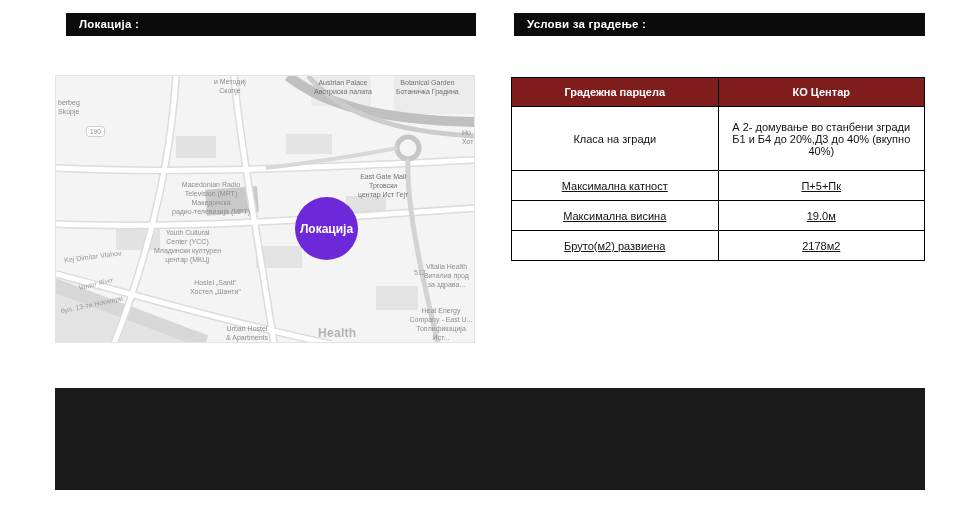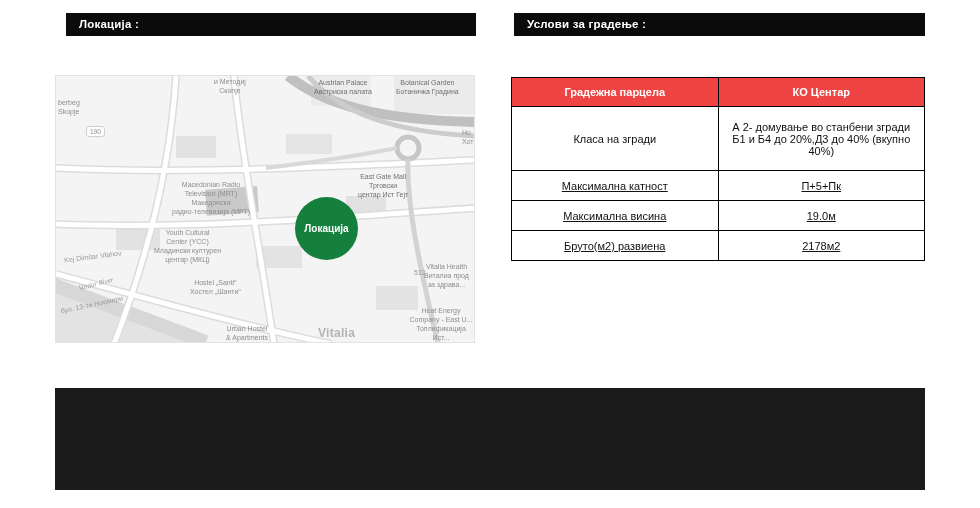--- a/index.html
+++ b/index.html
@@ -67,26 +67,26 @@
     line-height: 9px;
   }
 
   .map-marker {
     position: absolute;
     left: 239px;
     top: 121px;
     width: 63px;
     height: 63px;
     border-radius: 50%;
-    background: #15803d;
+    background: #6d28d9;
     color: #ffffff;
     display: flex;
     align-items: center;
     justify-content: center;
-    font-size: 10px;
+    font-size: 12px;
     font-weight: bold;
   }
 
   .map-watermark {
     position: absolute;
     left: 262px;
     top: 250px;
     font-size: 12px;
     font-weight: bold;
     color: #b4b4b4;
@@ -104,21 +104,21 @@
     font-size: 11px;
     color: #111111;
   }
   .cond-table th, .cond-table td {
     border: 1px solid #000000;
     text-align: center;
     vertical-align: middle;
     padding: 7px 10px;
   }
   .cond-table th {
-    background: #ef4444;
+    background: #7f1d1d;
     color: #ffffff;
     font-weight: bold;
     height: 29px;
     padding: 4px 10px;
   }
   .cond-table tr.tall td { height: 64px; }
   .cond-table tr.reg td  { height: 30px; text-decoration: underline; }
 
   
   .bottom-panel {
@@ -217,21 +217,21 @@
 &amp; Apartments</div>
     <div class="map-label" style="left:406px; top:52px; text-align:left;">Ho
 Хот</div>
     <div class="map-label street" style="left:358px; top:192px;">512</div>
     <div class="map-shield" style="left:30px; top:50px;">190</div>
 
     <div class="map-marker">
       <span>Локација</span>
     </div>
 
-    <div class="map-watermark">Vitalia</div>
+    <div class="map-watermark">Health</div>
   </div>
 
   <table class="cond-table">
     <thead>
       <tr>
         <th>Градежна парцела</th>
         <th>КО Центар</th>
       </tr>
     </thead>
     <tbody>

